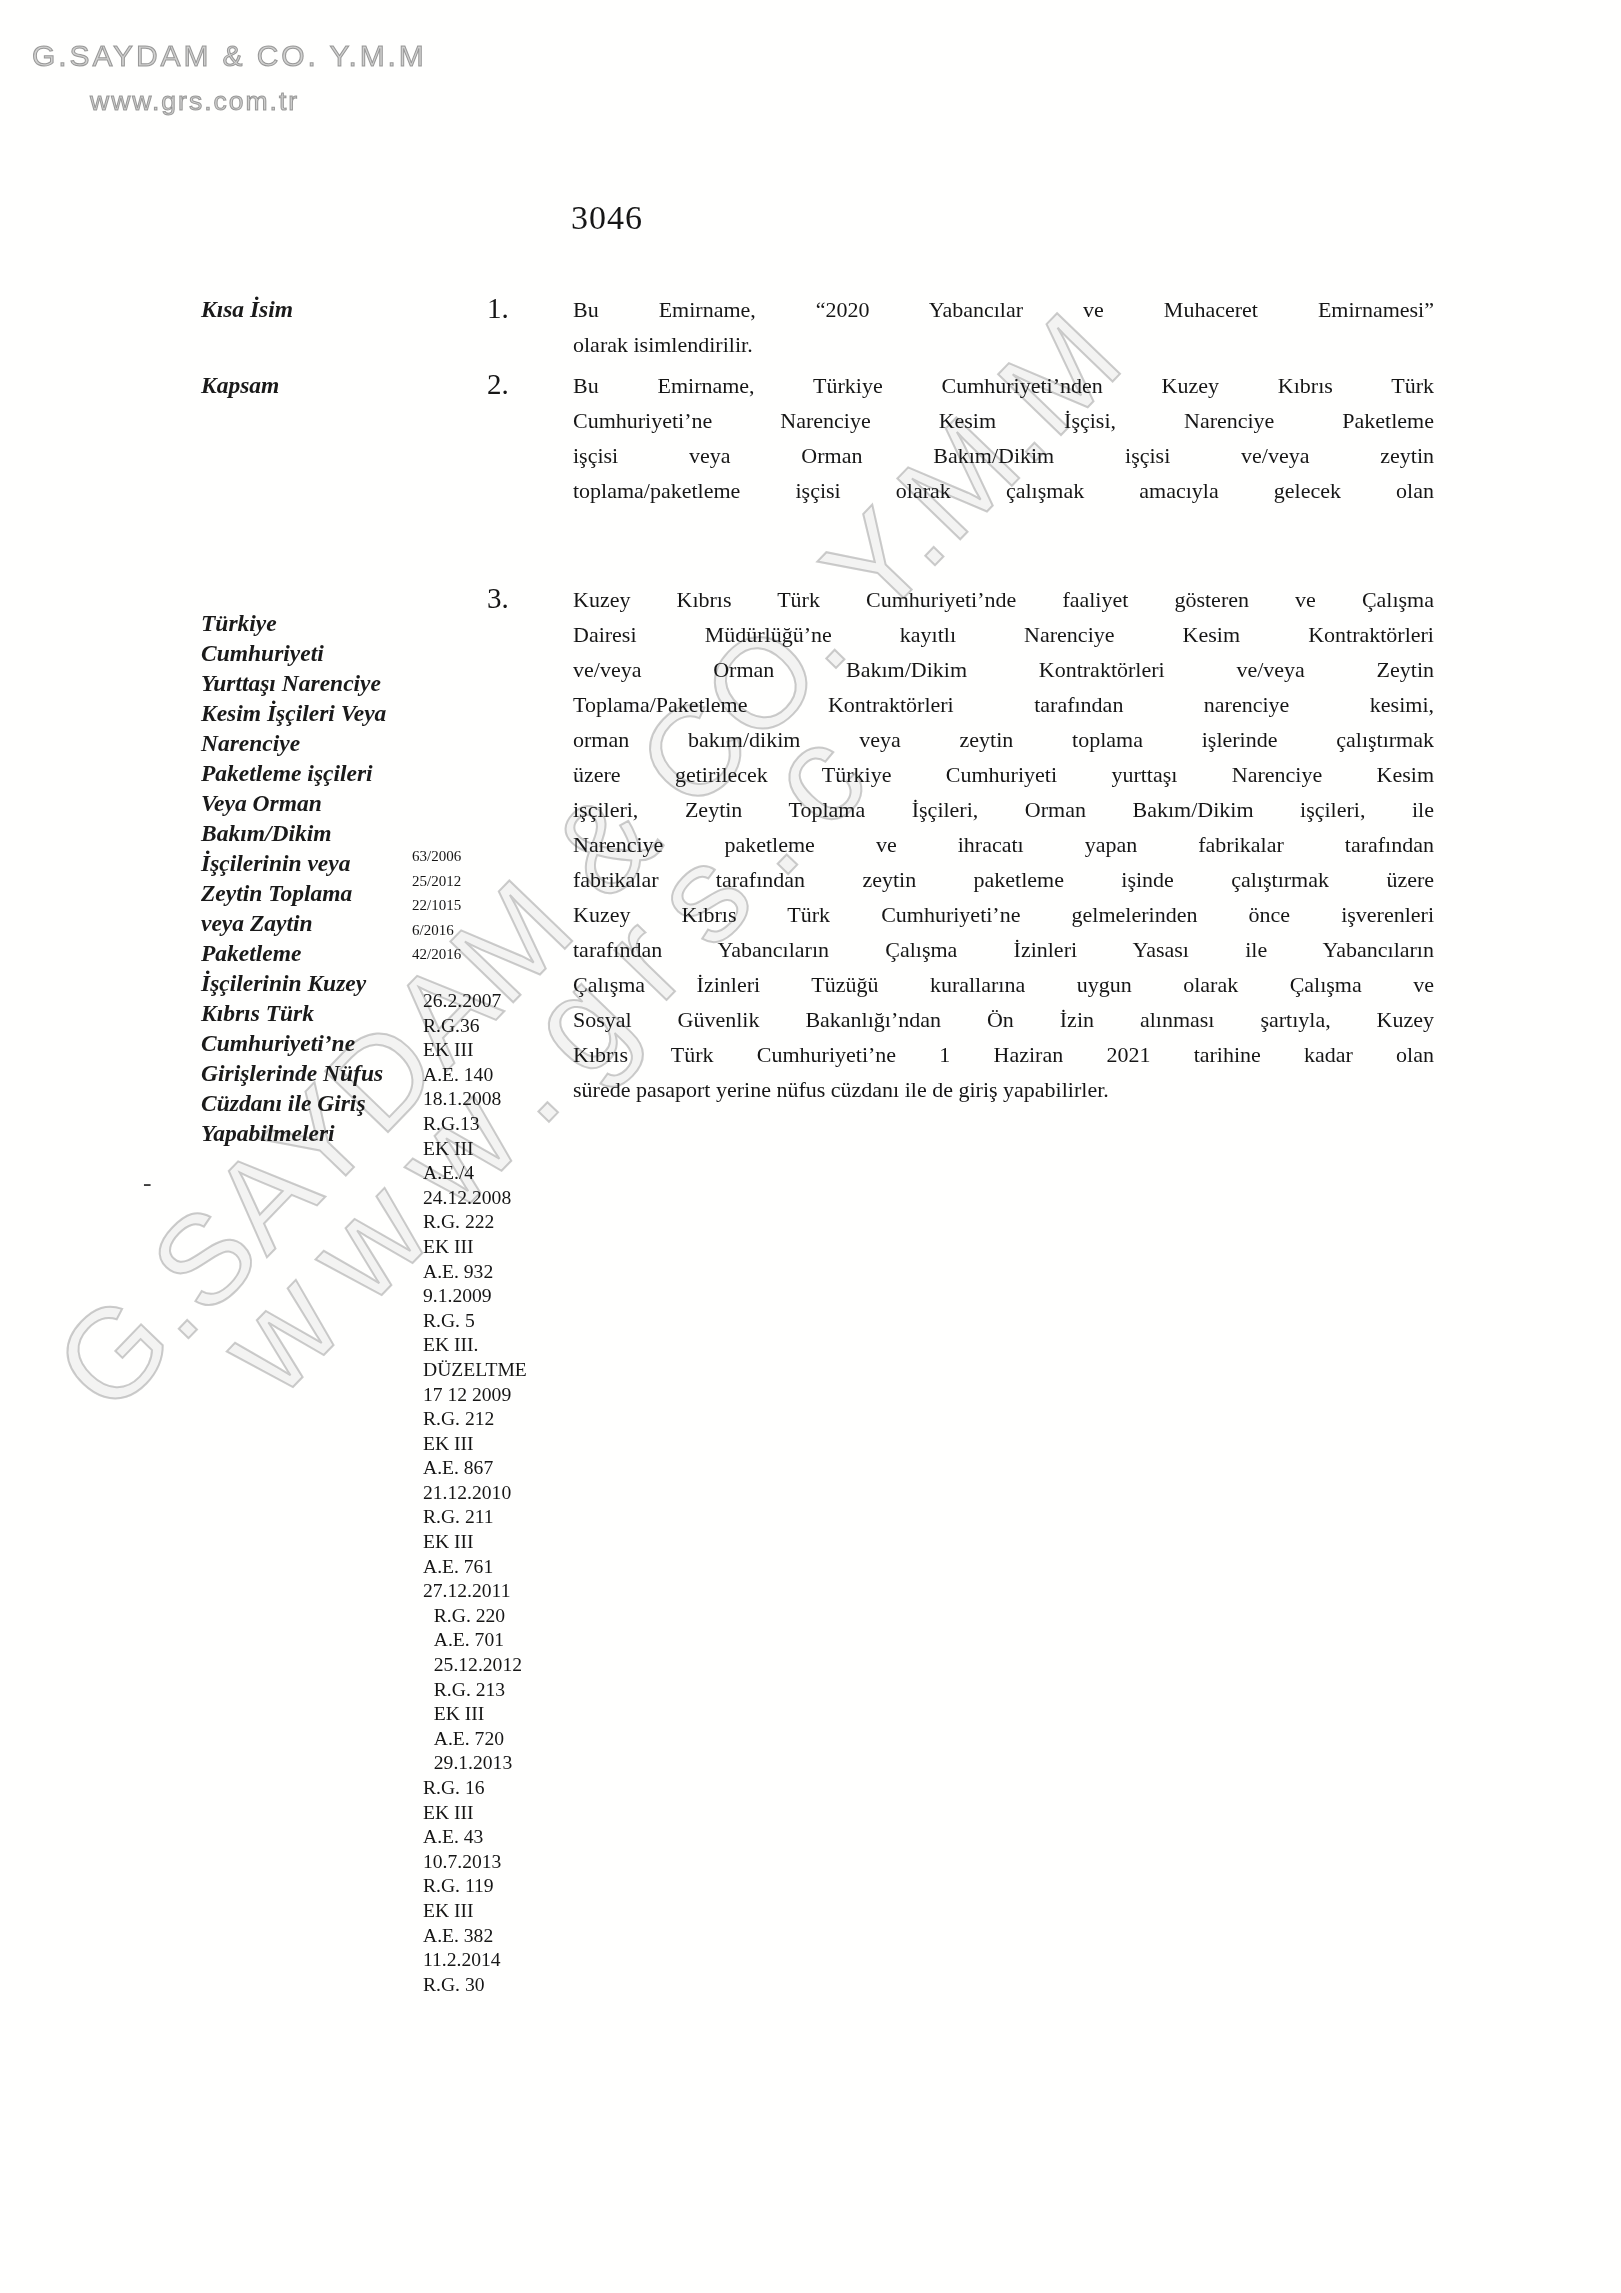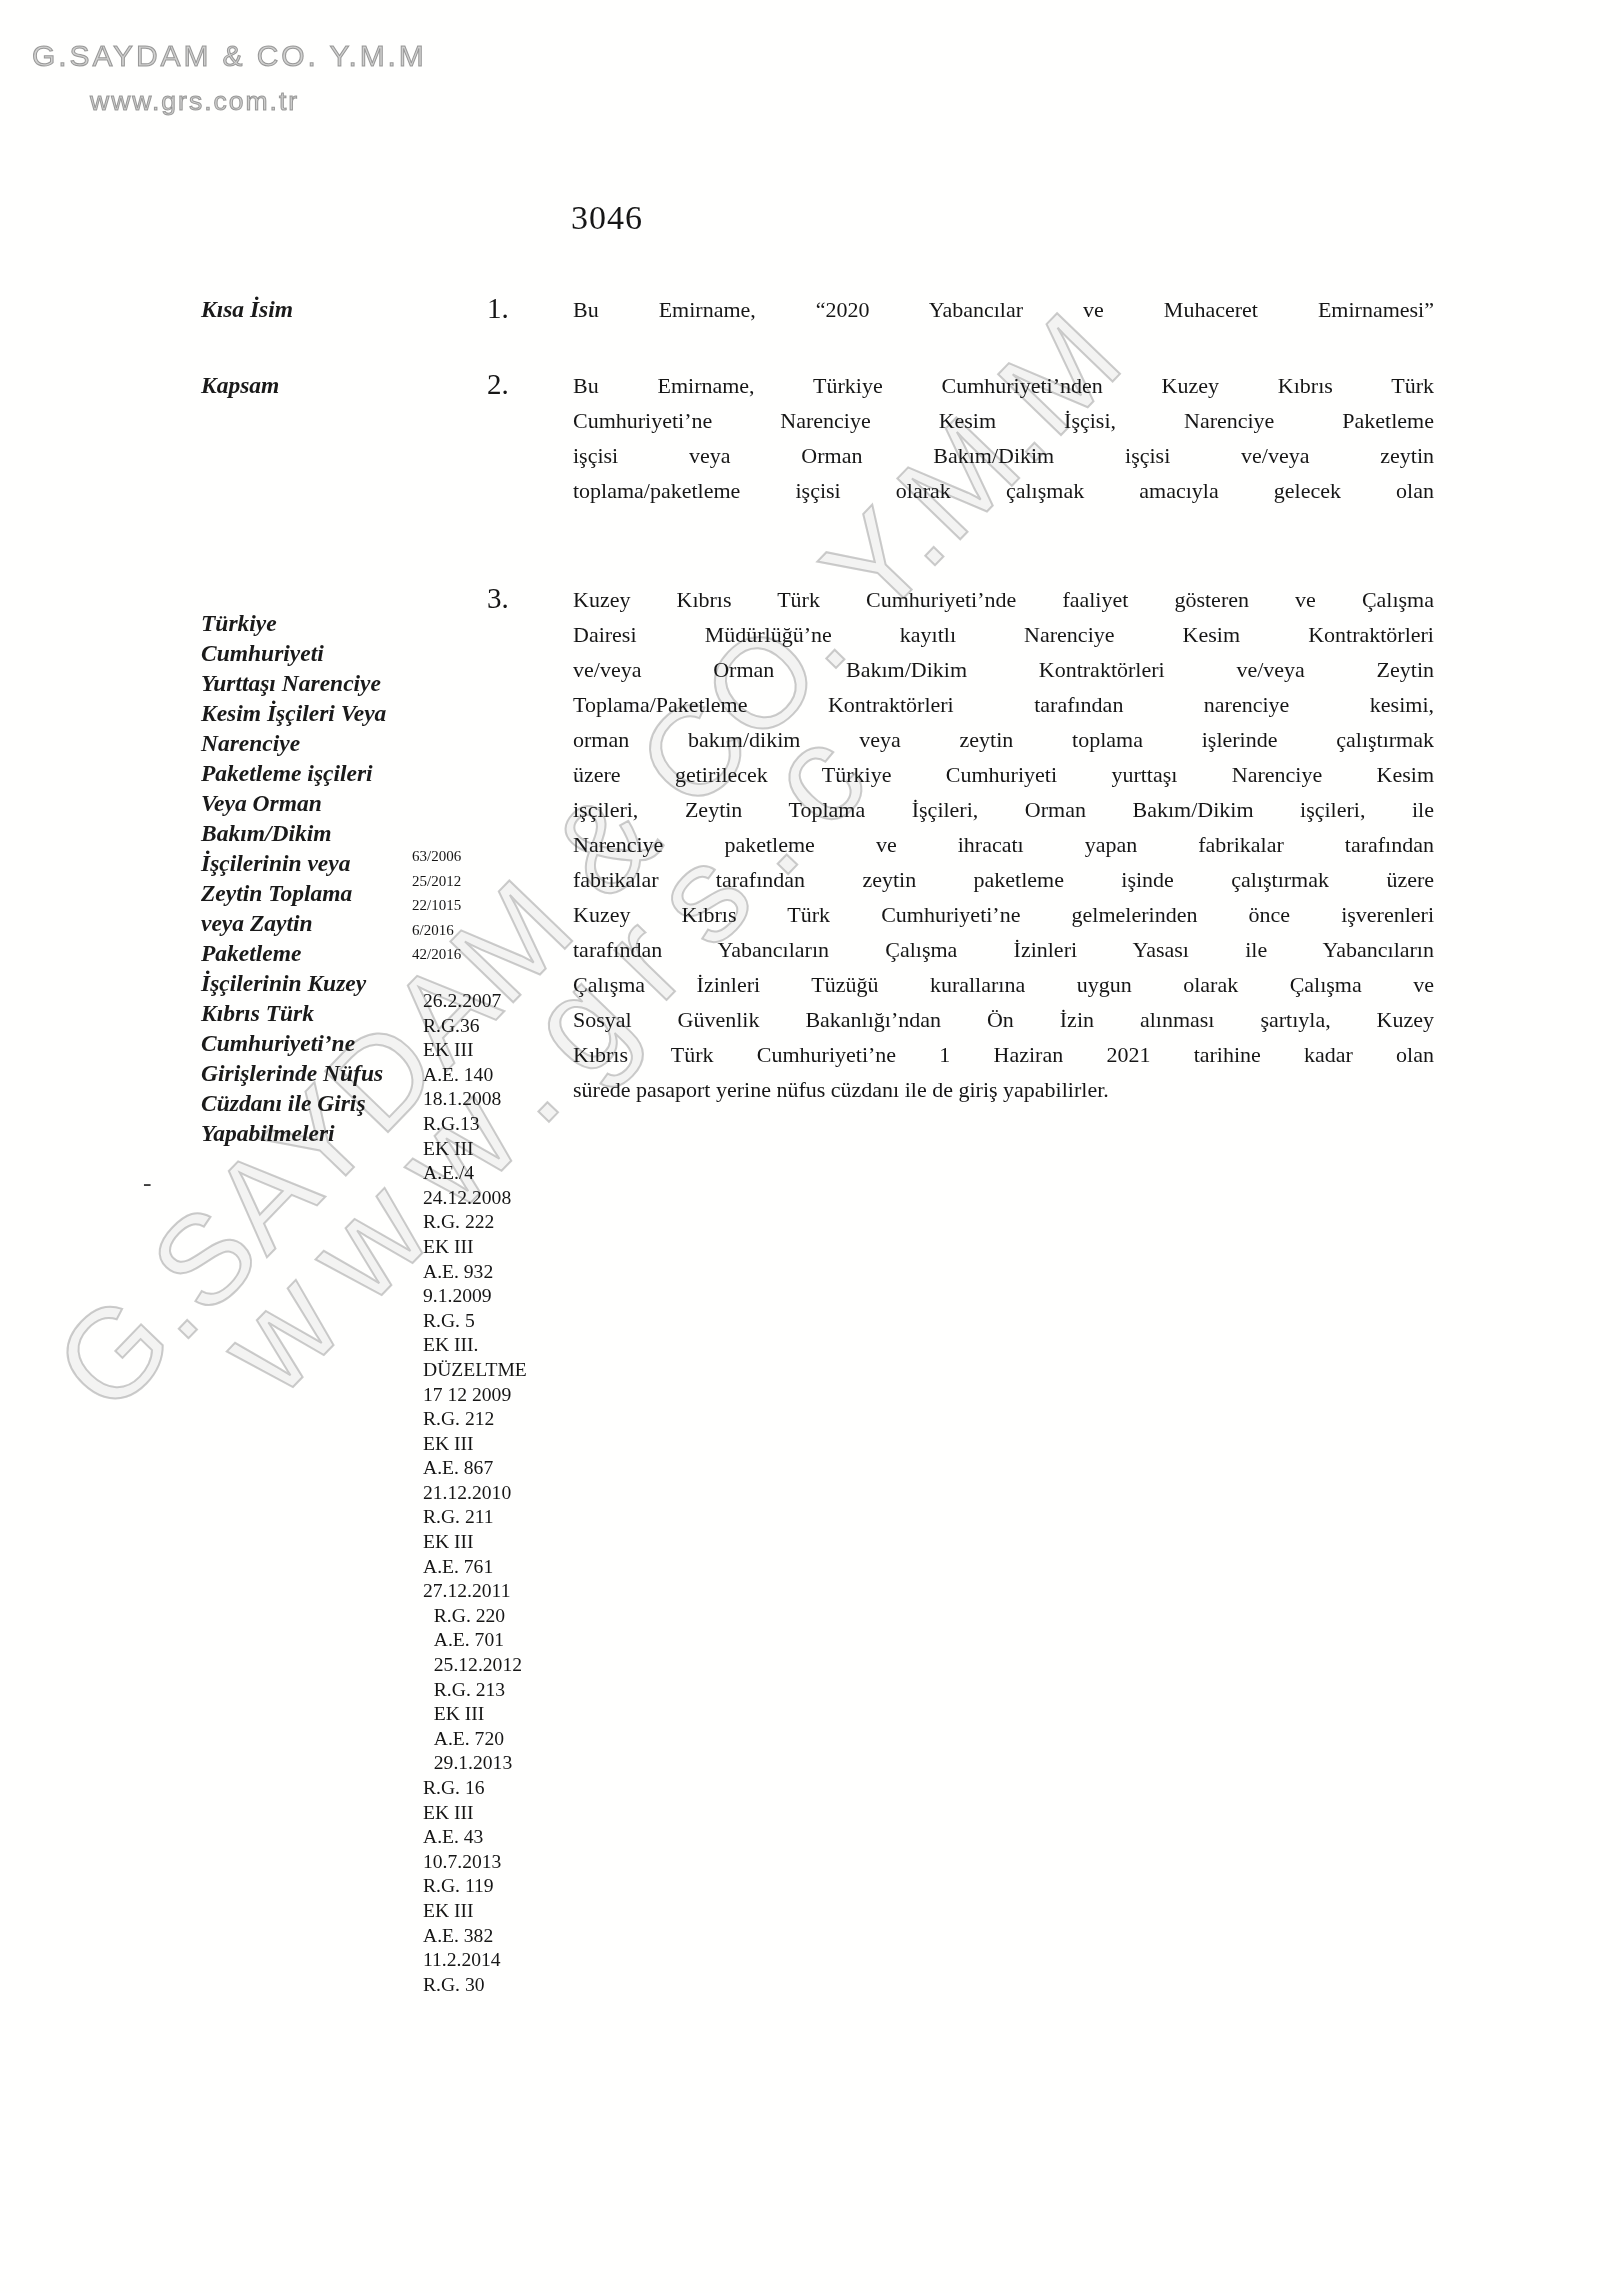--- a/index.html
+++ b/index.html
@@ -68,20 +68,21 @@
   <div class="lh lh1">G.SAYDAM &amp; CO. Y.M.M</div>
   <div class="lh lh2">www.grs.com.tr</div>
 
   <div class="pagenum">3046</div>
 
   <div id="articles">
       <div class="mlabel m0">Kısa İsim</div>
       <div class="anum n0">1.</div>
       <div class="abody b0">
         <div class="jline">Bu Emirname, “2020 Yabancılar ve Muhaceret Emirnamesi”</div>
+        <div class="jline last">olarak isimlendirilir.</div>
       </div>
       <div class="mlabel m1">Kapsam</div>
       <div class="anum n1">2.</div>
       <div class="abody b1">
         <div class="jline">Bu Emirname, Türkiye Cumhuriyeti’nden Kuzey Kıbrıs Türk</div>
         <div class="jline">Cumhuriyeti’ne Narenciye Kesim İşçisi, Narenciye Paketleme</div>
         <div class="jline">işçisi veya Orman Bakım/Dikim işçisi ve/veya zeytin</div>
         <div class="jline">toplama/paketleme işçisi olarak çalışmak amacıyla gelecek olan</div>
       </div>
       <div class="mlabel m2">Türkiye

